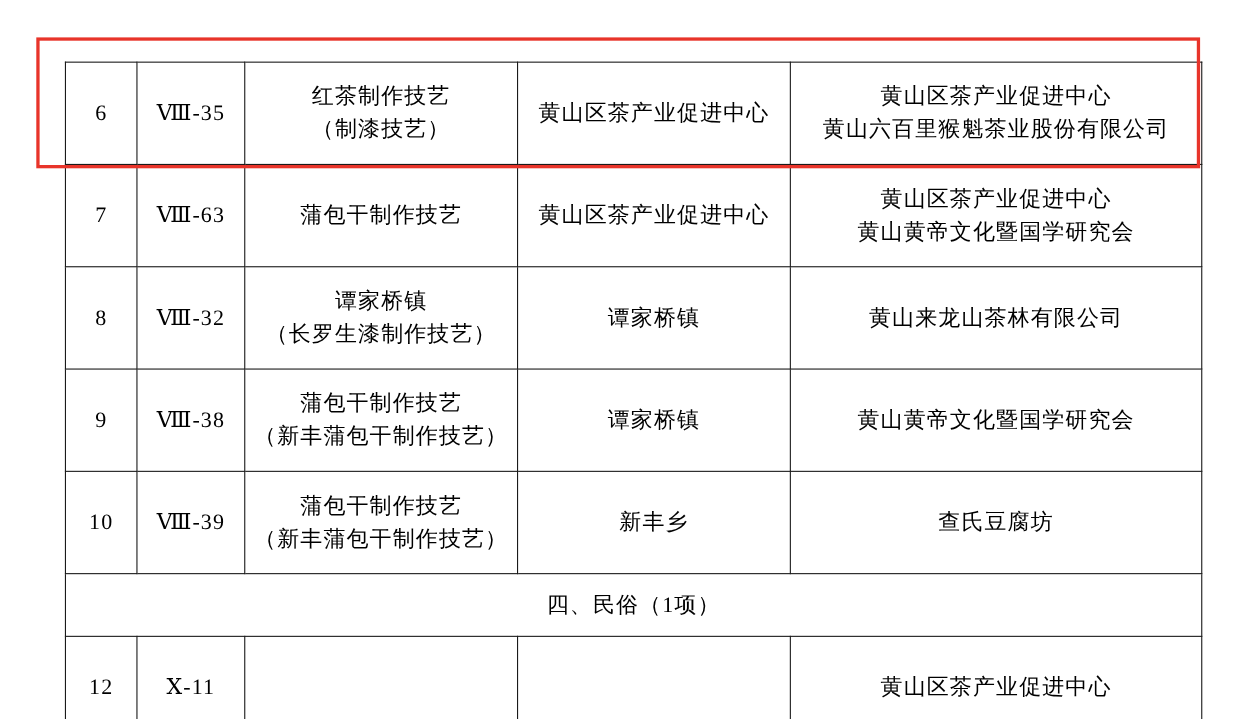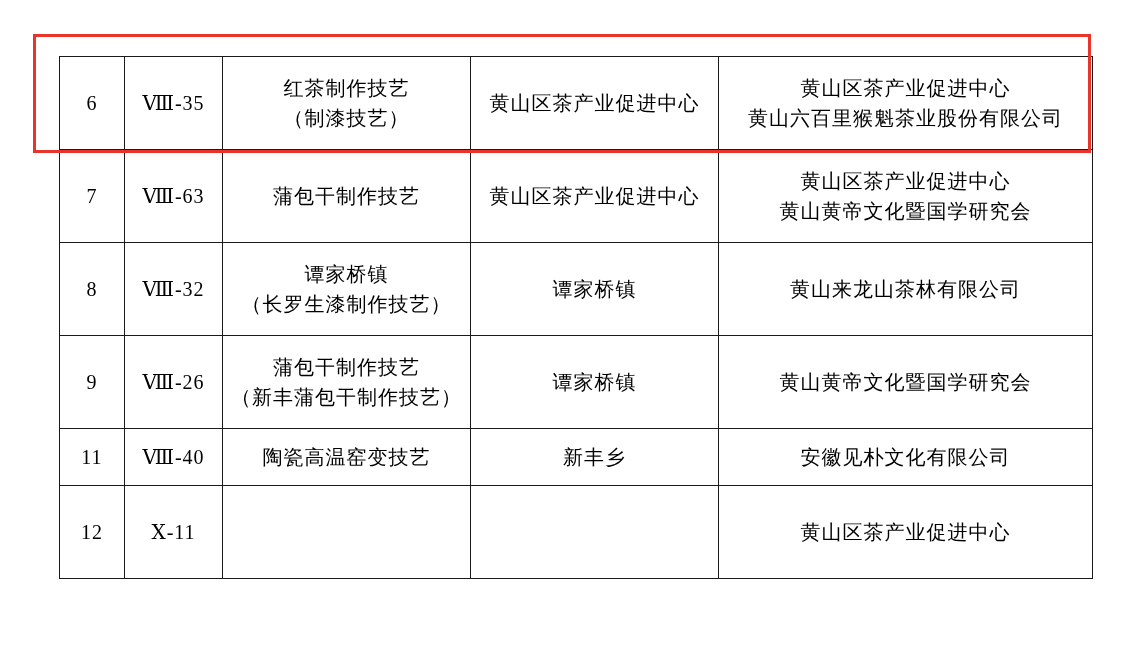--- a/index.html
+++ b/index.html
@@ -111,48 +111,52 @@
         <td class="c-unit">
           <span class="cell-line">谭家桥镇</span>
         </td>
         <td class="c-org">
           <span class="cell-line">黄山来龙山茶林有限公司</span>
         </td>
       </tr>
 
       <tr class="row-tall">
         <td class="c-num">9</td>
-        <td class="c-code">Ⅷ-26</td>
+        <td class="c-code">Ⅷ-38</td>
         <td class="c-name">
           <span class="cell-line">蒲包干制作技艺</span>
           <span class="cell-line">（新丰蒲包干制作技艺）</span>
         </td>
         <td class="c-unit">
           <span class="cell-line">谭家桥镇</span>
         </td>
         <td class="c-org">
           <span class="cell-line">黄山黄帝文化暨国学研究会</span>
         </td>
       </tr>
 
-
-      <tr class="row-short">
-        <td class="c-num">11</td>
-        <td class="c-code">Ⅷ-40</td>
+      <tr class="row-tall">
+        <td class="c-num">10</td>
+        <td class="c-code">Ⅷ-39</td>
         <td class="c-name">
-          <span class="cell-line">陶瓷高温窑变技艺</span>
+          <span class="cell-line">蒲包干制作技艺</span>
+          <span class="cell-line">（新丰蒲包干制作技艺）</span>
         </td>
         <td class="c-unit">
           <span class="cell-line">新丰乡</span>
         </td>
         <td class="c-org">
-          <span class="cell-line">安徽见朴文化有限公司</span>
+          <span class="cell-line">查氏豆腐坊</span>
         </td>
       </tr>
 
+
+      <tr class="section-row">
+        <td colspan="5">四、民俗（1项）</td>
+      </tr>
 
       <tr class="row-tall">
         <td class="c-num">12</td>
         <td class="c-code">Ⅹ-11</td>
         <td class="c-name">
           
         </td>
         <td class="c-unit">
           
         </td>

